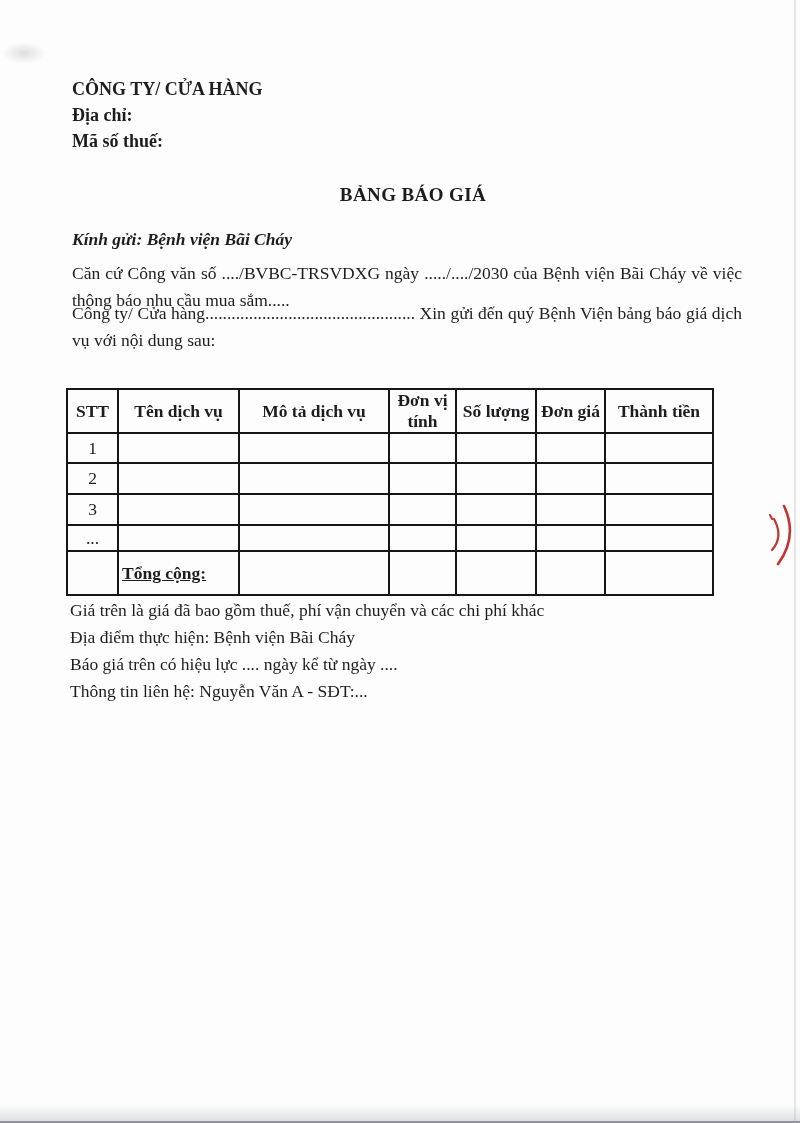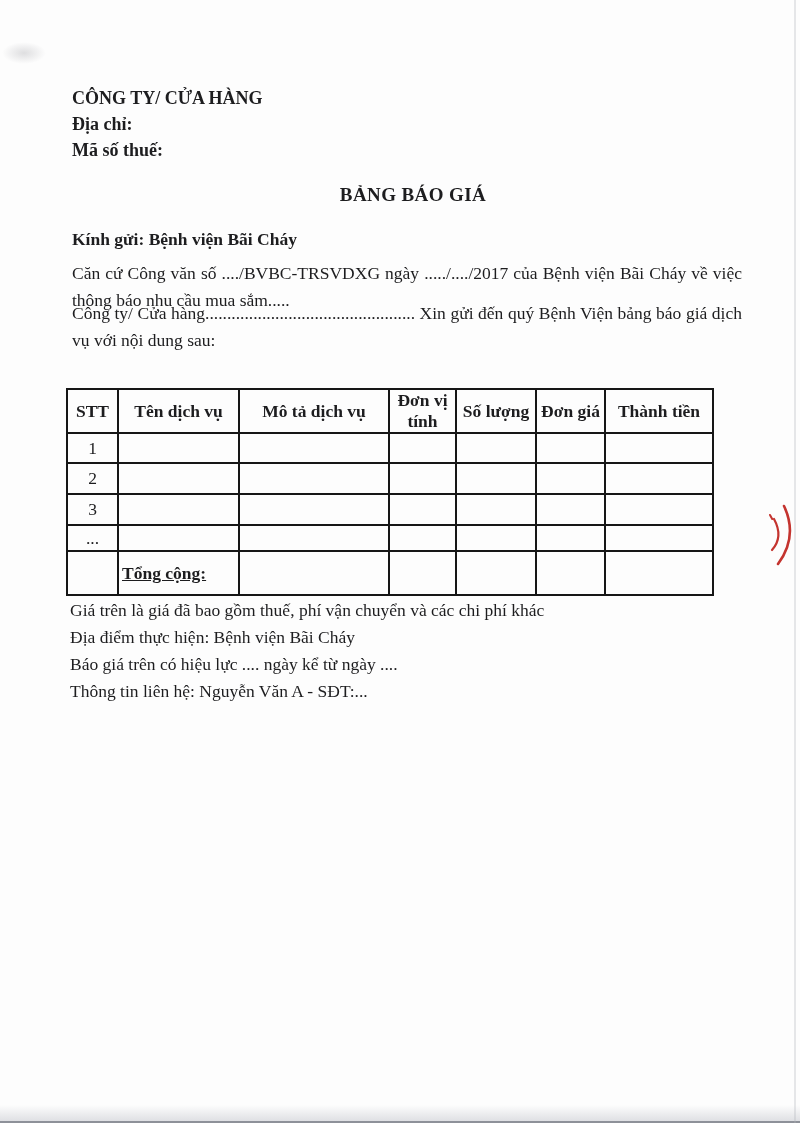--- a/index.html
+++ b/index.html
@@ -4,27 +4,27 @@
 <style>
   html, body { margin:0; padding:0; background:#ffffff; }
   .page {
     position:relative; width:800px; height:1123px;
     background:#fdfdfd; overflow:hidden;
     font-family:"Liberation Serif","DejaVu Serif",serif;
     color:#1d1d1f;
   }
   .abs { position:absolute; }
 
-  .company-block { left:72px; top:76px; font-weight:bold; font-size:18px; line-height:26px;margin-top:9px; }
+  .company-block { left:72px; top:76px; font-weight:bold; font-size:18px; line-height:26px; }
   .company-block div { white-space:nowrap; }
 
   .doc-title { left:0; top:184px; width:100%; text-align:center;
                font-weight:bold; font-size:19px; letter-spacing:0.4px;margin-left:13px; }
 
-  .recipient { left:72px; top:229px; font-weight:bold; font-size:17.5px; }
+  .recipient { left:72px; top:229px; font-weight:bold; font-size:17.5px;font-style:italic; }
 
   .para { left:72px; width:670px; font-size:17.5px; line-height:27px; text-align:justify; }
   .para-1 { top:260px; }
   .para-2 { top:300px; }
 
   table.qtable { left:66px; top:388px; border-collapse:collapse; table-layout:fixed; }
   .qtable th, .qtable td { border:2px solid #161616; padding:0 3px; overflow:hidden; }
   .qtable th { font-weight:bold; font-size:17.5px; text-align:center; vertical-align:middle; line-height:21px; }
   .qtable td { font-size:17.5px; vertical-align:middle; }
   .row-h { height:44px;margin-left:39px; }
@@ -56,21 +56,21 @@
   <div class="abs company-block">
     <div>CÔNG TY/ CỬA HÀNG</div>
     <div>Địa chỉ:</div>
     <div>Mã số thuế:</div>
   </div>
 
   <div class="abs doc-title">BẢNG BÁO GIÁ</div>
 
   <div class="abs recipient">Kính gửi: Bệnh viện Bãi Cháy</div>
 
-  <div class="abs para para-1">Căn cứ Công văn số ..../BVBC-TRSVDXG ngày ...../..../2017 của Bệnh viện Bãi Cháy về việc thông báo nhu cầu mua sắm.....</div>
+  <div class="abs para para-1">Căn cứ Công văn số ..../BVBC-TRSVDXG ngày ...../..../2030 của Bệnh viện Bãi Cháy về việc thông báo nhu cầu mua sắm.....</div>
 
   <div class="abs para para-2">Công ty/ Cửa hàng................................................ Xin gửi đến quý Bệnh Viện bảng báo giá dịch vụ với nội dung sau:</div>
 
   <table class="abs qtable">
     <colgroup>
       <col style="width:51px">
         <col style="width:121px">
         <col style="width:150px">
       <col style="width:67px">
         <col style="width:80px">

